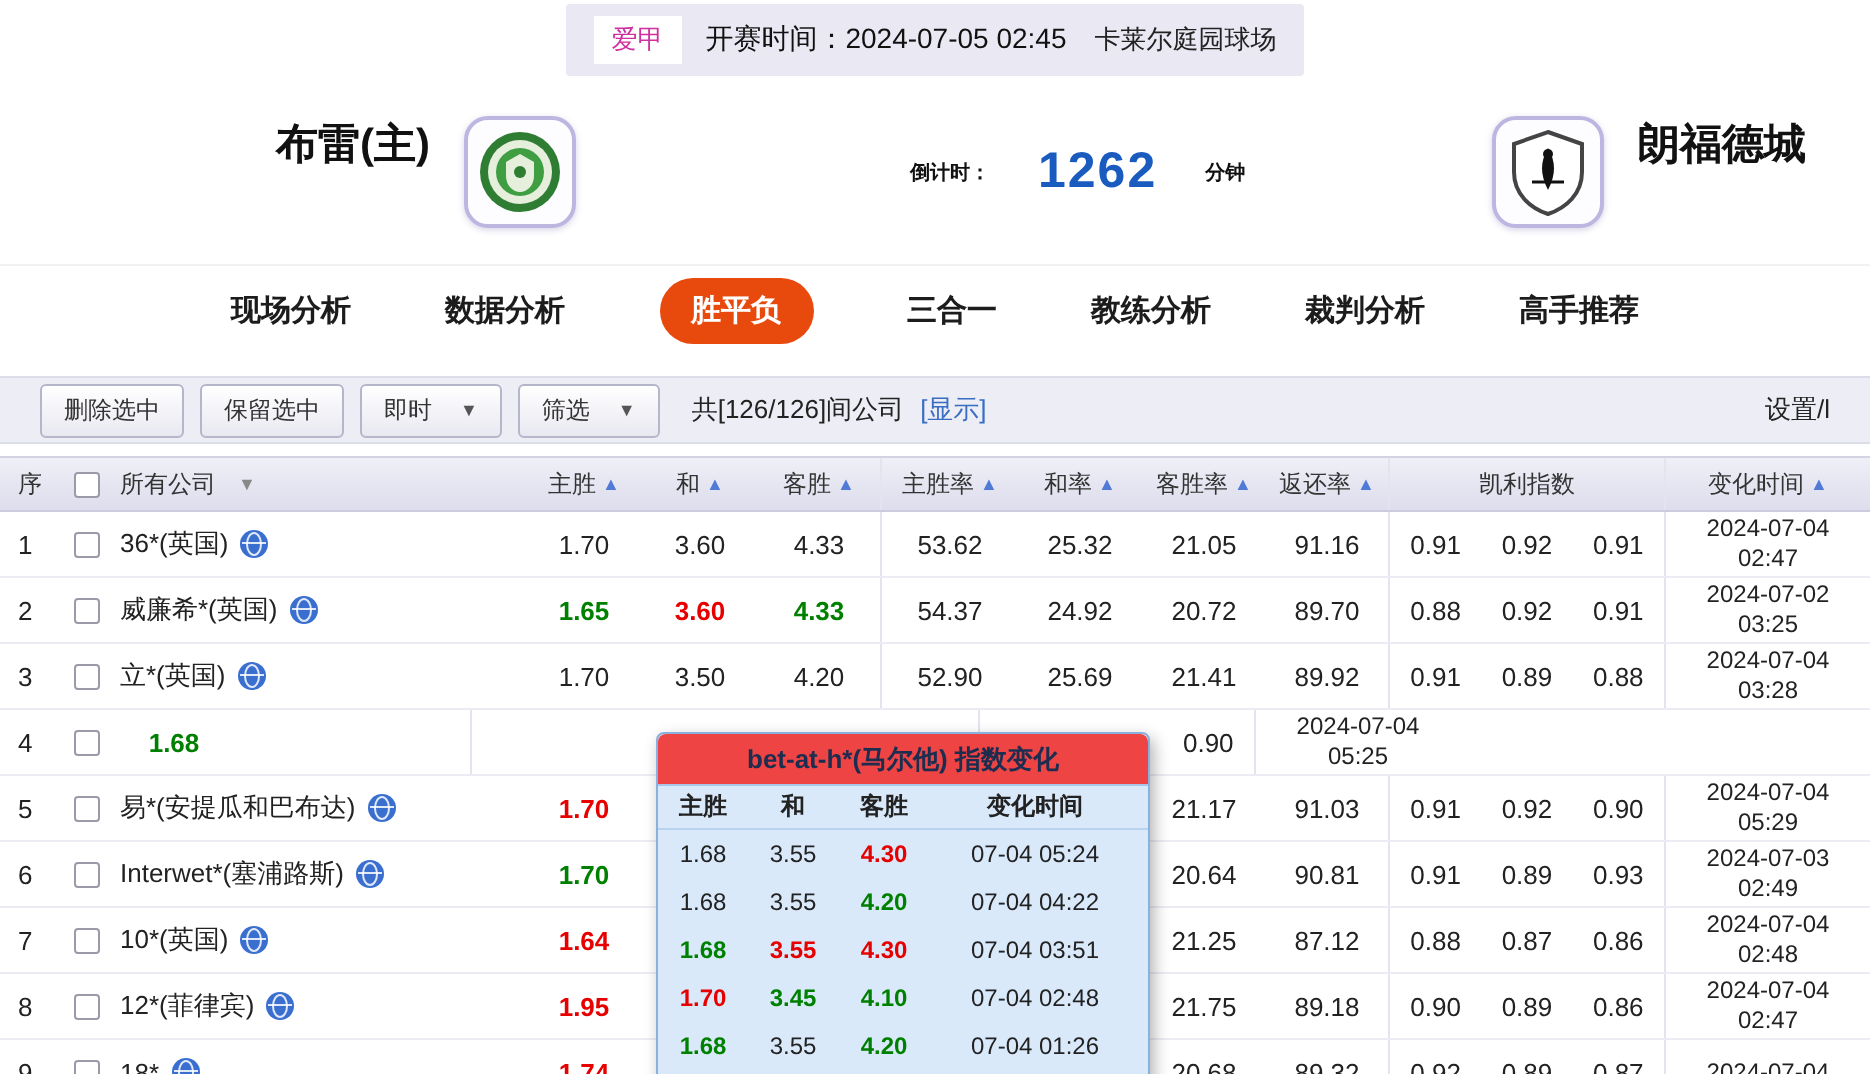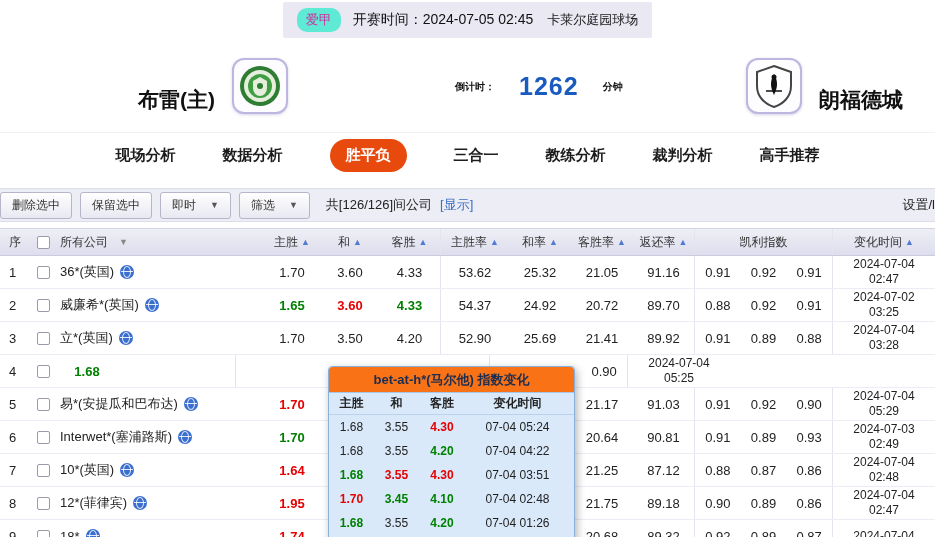--- a/index.html
+++ b/index.html
@@ -2,42 +2,42 @@
 <html><head>
 <meta charset="utf-8">
 <style>
 *{margin:0;padding:0;box-sizing:border-box}
 body{font-family:"Liberation Sans","DejaVu Sans",sans-serif;background:#fff}
 .page{position:relative;width:935px;height:537px;overflow:hidden;background:#fff}
 
 
 .topbar{height:40px;display:flex;align-items:center;justify-content:center;background:#fff}
 .topbar-inner{display:flex;align-items:center;gap:12px;background:#e9e8f3;padding:6px 14px;border-radius:2px}
-.league-badge{background:#5eead4;color:#cf2f9f;font-size:13px;padding:3px 9px;border-radius:10px}
+.league-badge{background:#ffffff;color:#cf2f9f;font-size:13px;padding:3px 9px;border-radius:0}
 .kickoff{font-size:14px;font-weight:400;color:#111}
 .venue{font-size:13px;color:#222;margin-left:2px}
 
 
 .match{position:relative;height:92px;background:#fff}
-.team{position:absolute;top:50%;transform:translateY(-50%);display:flex;align-items:flex-end;gap:17px}
+.team{position:absolute;top:50%;transform:translateY(-50%);display:flex;align-items:flex-start;gap:17px}
 .team.home{left:138px}
 .team.away{right:32px}
 .team-name{font-size:21px;font-weight:700;color:#111;white-space:nowrap}
 .logo-box{width:56px;height:56px;border:2px solid #bdb6e0;border-radius:12px;background:#fdfdff;display:flex;align-items:center;justify-content:center;box-shadow:0 1px 3px rgba(90,80,160,.25)}
 .countdown{position:absolute;left:455px;top:50%;transform:translateY(-50%);display:flex;align-items:center}
 .cd-label,.cd-unit{font-size:10px;font-weight:700;color:#111}
 .cd-value{font-size:25px;font-weight:700;color:#1a5bbf;margin:0 24px;letter-spacing:1px}
 
 
 .nav{height:45px;display:flex;align-items:center;justify-content:center;gap:47px;border-top:1px solid #f2f2f2;background:#fff}
 .tab{font-size:15px;font-weight:700;color:#1c1c1c;cursor:pointer;white-space:nowrap}
 .tab.active{background:#e84a0e;color:#fff;padding:7px 16px;border-radius:17px}
 
 
-.toolbar{margin-top:11px;height:34px;background:#ededf5;border-top:1px solid #dddde9;border-bottom:1px solid #dddde9;display:flex;align-items:center;gap:8px;padding:0 0;font-size:12px;color:#333}
+.toolbar{margin-top:11px;height:34px;background:#ededf5;border-top:1px solid #dddde9;border-bottom:1px solid #dddde9;display:flex;align-items:center;gap:8px;padding:0 20px;font-size:12px;color:#333}
 .tbtn{background:linear-gradient(#ffffff,#e8e8f1);border:1px solid #b6b6ca;border-radius:3px;padding:4px 11px;font-size:12px;color:#333;display:flex;align-items:center;cursor:pointer;white-space:nowrap}
 .tbtn .arr{font-size:9px;color:#555;margin-left:14px}
 .count{margin-left:8px;font-size:13px;color:#222;white-space:nowrap}
 .show-link{color:#3a6ec4;font-size:13px;cursor:pointer}
 .settings{margin-left:auto;font-size:13px;color:#222;white-space:nowrap;cursor:pointer}
 
 
 .thead{margin-top:6px;height:28px;display:flex;align-items:center;background:linear-gradient(#efeff7,#dddded);border-top:1px solid #d3d3e4;border-bottom:1px solid #cbcbdd;font-size:12px;color:#333}
 .tr{height:33px;display:flex;align-items:center;border-bottom:1px solid #ececf4;font-size:13px;color:#222;background:#fff}
 .td,.th{display:flex;align-items:center;justify-content:center;height:100%}
@@ -59,21 +59,21 @@
 .cb{width:13px;height:13px;border:1px solid #9a9aa8;border-radius:2px;background:#fff;display:inline-block;cursor:pointer}
 .cname{white-space:nowrap}
 .globe{width:14px;height:14px;border-radius:50%;background:#3a6fd0;position:relative;flex:none;display:inline-block;cursor:pointer}
 .globe::after{content:"";position:absolute;left:3px;right:3px;top:1px;bottom:1px;border:1px solid rgba(255,255,255,.85);border-radius:50%}
 .globe::before{content:"";position:absolute;left:1px;right:1px;top:6px;height:1px;background:rgba(255,255,255,.85)}
 [data-tone="g"]{color:#008000;font-weight:700}
 [data-tone="r"]{color:#e60000;font-weight:700}
 
 
 .popup{position:absolute;left:328px;top:366px;width:247px;min-height:176px;background:#d9e9fa;border:1px solid #8ab0dd;border-radius:4px 4px 0 0;box-shadow:2px 3px 8px rgba(0,0,0,.3);z-index:5}
-.popup-title{height:26px;display:flex;align-items:center;justify-content:center;font-size:13px;font-weight:700;color:#1c2d50;background:#f97316;border-bottom:1px solid #a8c6e8;border-radius:4px 4px 0 0}
+.popup-title{height:26px;display:flex;align-items:center;justify-content:center;font-size:13px;font-weight:700;color:#1c2d50;background:#ef4444;border-bottom:1px solid #a8c6e8;border-radius:4px 4px 0 0}
 .p-head{display:flex;height:22px;align-items:center;font-weight:700;font-size:12px;color:#222;border-bottom:1px solid #b9d2ee}
 .p-row{display:flex;height:24px;align-items:center;font-size:12px;color:#222}
 .p-c1,.p-c2{width:45px;display:flex;justify-content:center}
 .p-c3{width:46px;display:flex;justify-content:center}
 .p-c4{width:105px;display:flex;justify-content:center;white-space:nowrap}
 </style>
 </head>
 <body>
 
 <div class="page">

